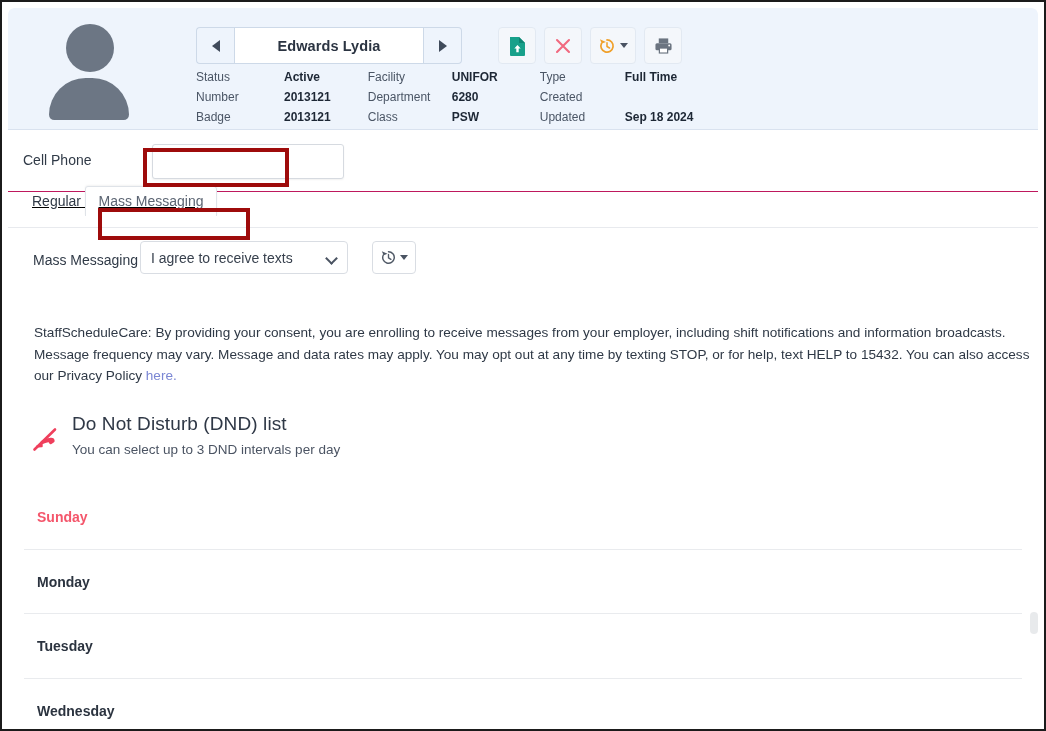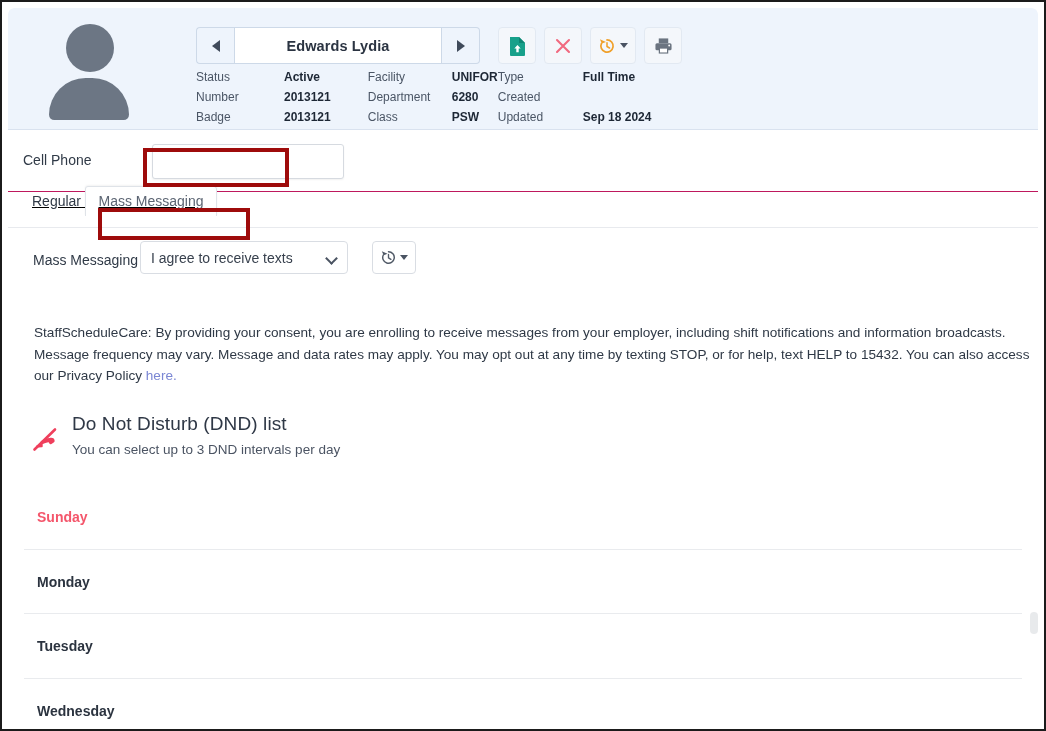--- a/index.html
+++ b/index.html
@@ -67,21 +67,21 @@
     background: #eef4fc;
     border: 1px solid #cdd9e8;
     display: flex; align-items: center; justify-content: center;
     cursor: pointer;
   }
   .nav-arrow.left { border-radius: 4px 0 0 4px; border-right: none; }
   .nav-arrow.right { border-radius: 0 4px 4px 0; border-left: none; }
   .tri-l { width: 0; height: 0; border-top: 6px solid transparent; border-bottom: 6px solid transparent; border-right: 8px solid #3f4a5a; }
   .tri-r { width: 0; height: 0; border-top: 6px solid transparent; border-bottom: 6px solid transparent; border-left: 8px solid #3f4a5a; }
   .name-field {
-    width: 208px; height: 37px;
+    width: 190px; height: 37px;
     background: #ffffff;
     border: 1px solid #cdd9e8;
     display: flex; align-items: center; justify-content: center;
     font-size: 14.5px; color: #2b3442; font-weight: 600;
     letter-spacing: .1px;
   }
 
   .tool-group { position: absolute; left: 490px; top: 19px; display: flex; gap: 8px; }
   .tbtn {
     width: 38px; height: 37px;
@@ -96,21 +96,21 @@
   .meta {
     position: absolute;
     left: 188px; top: 62px;
     display: flex;
     gap: 0;
     font-size: 12px;
   }
   .meta-col { display: grid; grid-template-columns: auto auto; row-gap: 6px; }
   .meta-col.c1 { grid-template-columns: 88px auto; }
   .meta-col.c2 { grid-template-columns: 84px auto; margin-left: 37px; }
-  .meta-col.c3 { grid-template-columns: 85px auto; }
+  .meta-col.c3 { grid-template-columns: 85px auto; margin-left: 42px; }
   .mk { color: #4a5565; font-weight: 400; }
   .mv { color: #1d2735; font-weight: 700; }
 
   
   .body-area { position: relative; background: #fff; height: 595px; }
 
   .cell-row {
     position: relative;
     height: 62px;
     border-bottom: 1px solid #be185d;

